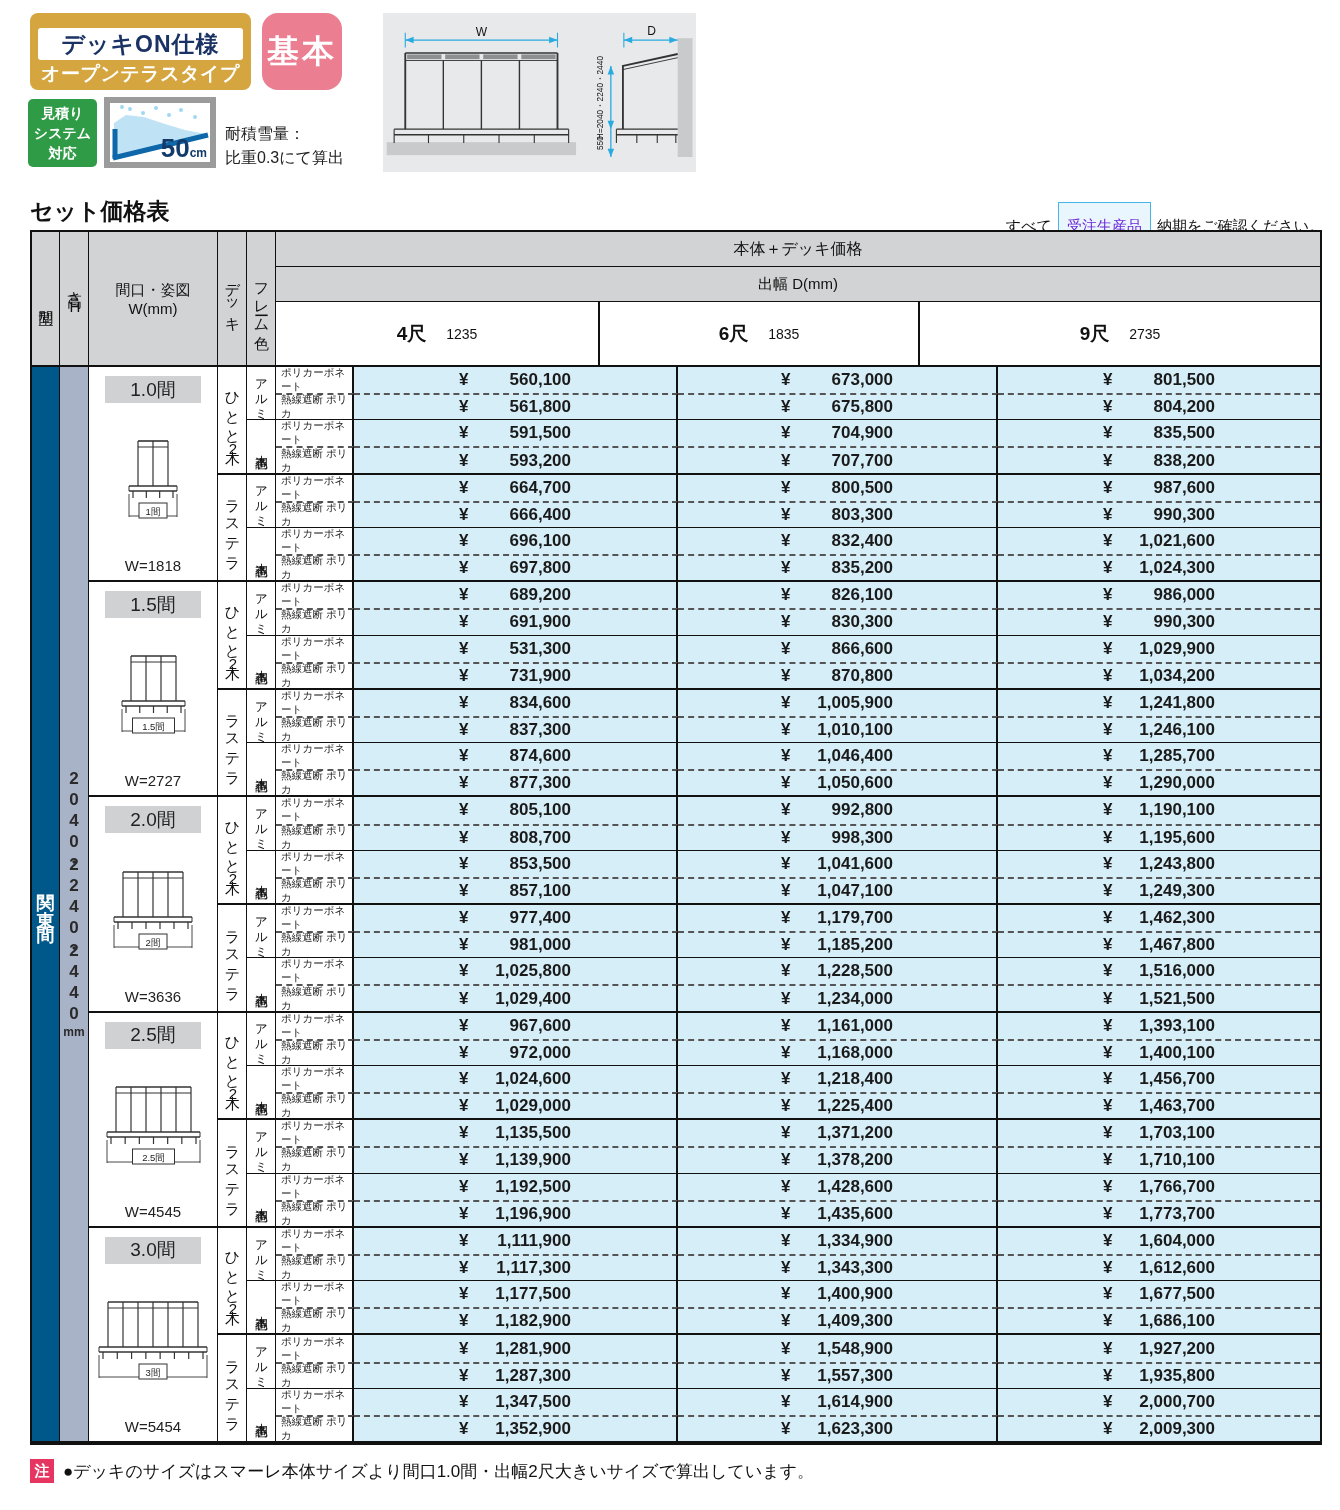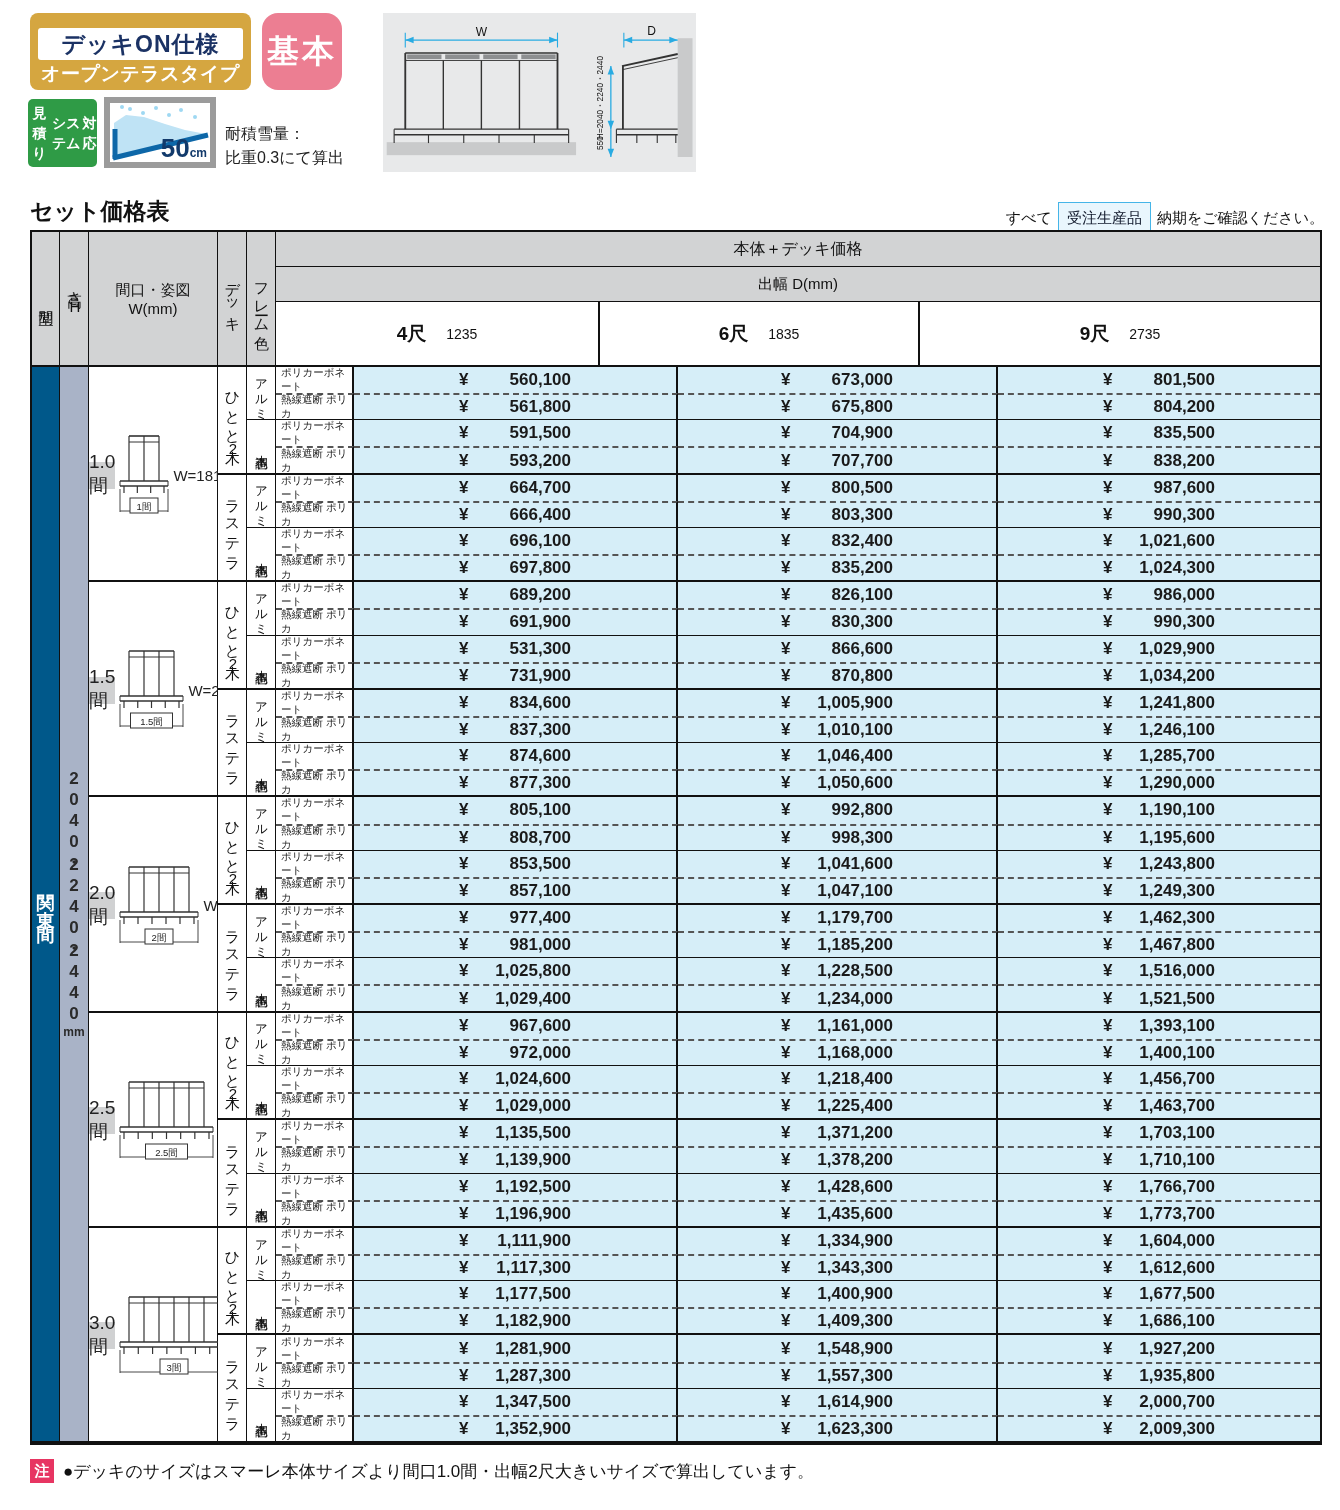--- a/index.html
+++ b/index.html
@@ -5,34 +5,34 @@
   *{box-sizing:border-box;margin:0;padding:0}
   html,body{background:#fff}
   body{font-family:"Liberation Sans","DejaVu Sans",sans-serif;color:#111}
   .page{position:relative;width:1340px;height:1510px;background:#fff;overflow:hidden}
 
   
   .badge-gold{position:absolute;left:30px;top:13px;width:221px;height:77px;background:#d5a640;border-radius:8px;padding:15px 8px 3px;display:flex;flex-direction:column}
   .badge-gold-top{background:#fff;border-radius:3px;color:#1b3264;font-weight:bold;font-size:23px;flex:1;display:flex;align-items:center;justify-content:center;letter-spacing:1px}
   .badge-gold-bottom{color:#fff;font-weight:bold;font-size:19px;height:27px;display:flex;align-items:center;justify-content:center;letter-spacing:.5px}
   .badge-basic{position:absolute;left:262px;top:13px;width:80px;height:77px;background:#ec7e92;border-radius:16px;color:#fff;font-size:32px;font-weight:bold;display:flex;align-items:center;justify-content:center;letter-spacing:3px}
-  .badge-green{position:absolute;left:28px;top:99px;width:69px;height:68px;background:#2f9b46;border-radius:5px;color:#fff;font-weight:bold;font-size:14px;display:flex;flex-direction:row;align-items:center;justify-content:center;line-height:1.45;text-align:center}
+  .badge-green{position:absolute;left:28px;top:99px;width:69px;height:68px;background:#2f9b46;border-radius:5px;color:#fff;font-weight:bold;font-size:14px;display:flex;flex-direction:column;align-items:center;justify-content:center;line-height:1.45;text-align:center}
   .snow-box{position:absolute;left:104px;top:97px;width:112px;height:71px;background:#fff;border:6px solid #9b9b9b}
   .snow-cm{position:absolute;right:3px;bottom:1px;color:#123a6b;font-weight:bold;line-height:1}
   .snow-cm .v{font-size:26px}
   .snow-cm .u{font-size:12px}
   .snow-note{position:absolute;left:225px;top:122px;font-size:16px;line-height:1.5;color:#222}
 
   
   .diagram-panel{position:absolute;left:383px;top:13px;width:313px;height:159px;background:#e8e9ea;display:flex;align-items:center;justify-content:center;gap:16px}
 
   
   .sec-title{position:absolute;left:30px;top:196px;font-size:23px;font-weight:bold}
   .order-note{position:absolute;right:16px;top:202px;font-size:15px;display:flex;align-items:center;gap:6px}
-  .order-badge{border:1px solid #45b5e8;background:#e9f6fd;color:#0f172a;padding:6px 8px}
+  .order-badge{border:1px solid #45b5e8;background:#e9f6fd;color:#6d28d9;padding:14px 8px}
 
   
   .price-table{position:absolute;left:30px;top:230px;width:1292px;height:1215px;border:2px solid #111;border-bottom-width:4px;display:flex;flex-direction:column;background:#fff}
   .thead{display:flex;height:135px;border-bottom:2px solid #111;flex:none}
   .hcell{background:#d2d3d4;display:flex;align-items:center;justify-content:center;border-right:1px solid #111;font-size:15px;text-align:center}
   .c-matype{width:28px}.c-height{width:29px}.c-sugata{width:129px}.c-deck{width:29px}.c-frame{width:29px}
   .c-roof{width:78px;border-right:2px solid #111}
   .h-right{flex:1;display:flex;flex-direction:column}
   .h-price-title{height:35px;background:#d2d3d4;border-bottom:1px solid #111;display:flex;align-items:center;justify-content:center;font-size:16px}
   .h-depth-title{height:35px;background:#d2d3d4;border-bottom:1px solid #111;display:flex;align-items:center;justify-content:center;font-size:15px}
@@ -49,21 +49,21 @@
   .tbody{flex:1;display:flex;min-height:0}
   .col-matype{width:28px;background:#00588a;border-right:1px solid #111;display:flex;align-items:center;justify-content:center}
   .col-matype .vtext{color:#fff;font-size:18px;font-weight:bold;letter-spacing:16px}
   .col-height{width:29px;background:#a9b3c7;border-right:1px solid #111;display:flex;flex-direction:column;align-items:center;justify-content:center}
   .col-height .vtext{font-size:17px;font-weight:bold;color:#2a2a2a;letter-spacing:2px}
   .col-height .unit{font-size:12px;font-weight:bold;color:#2a2a2a}
   .body-main{flex:1;display:flex;flex-direction:column}
 
   .section{flex:1;display:flex;min-height:0}
   .section + .section{border-top:2px solid #111}
-  .sugata{width:129px;border-right:1px solid #111;display:flex;align-items:center;justify-content:space-between;padding:9px 0 6px;background:#fff}
+  .sugata{width:129px;border-right:1px solid #111;display:flex;flex-direction:column;align-items:center;justify-content:space-between;padding:9px 0 6px;background:#fff}
   .sec-label{width:96px;height:27px;background:#d0d1d2;display:flex;align-items:center;justify-content:center;font-size:19px;color:#222}
   .w-label{font-size:15px;color:#222}
   .deck-groups{flex:1;display:flex;flex-direction:column}
   .deck-group{flex:1;display:flex;min-height:0}
   .deck-group + .deck-group{border-top:2px solid #111}
   .deck-label{width:29px;border-right:1px solid #111;display:flex;align-items:center;justify-content:center;background:#fff}
   .deck-label .vtext{font-size:15px;letter-spacing:2px}
   .frame-groups{flex:1;display:flex;flex-direction:column}
   .frame-group{flex:1;display:flex;min-height:0}
   .frame-group + .frame-group{border-top:1px solid #111}

